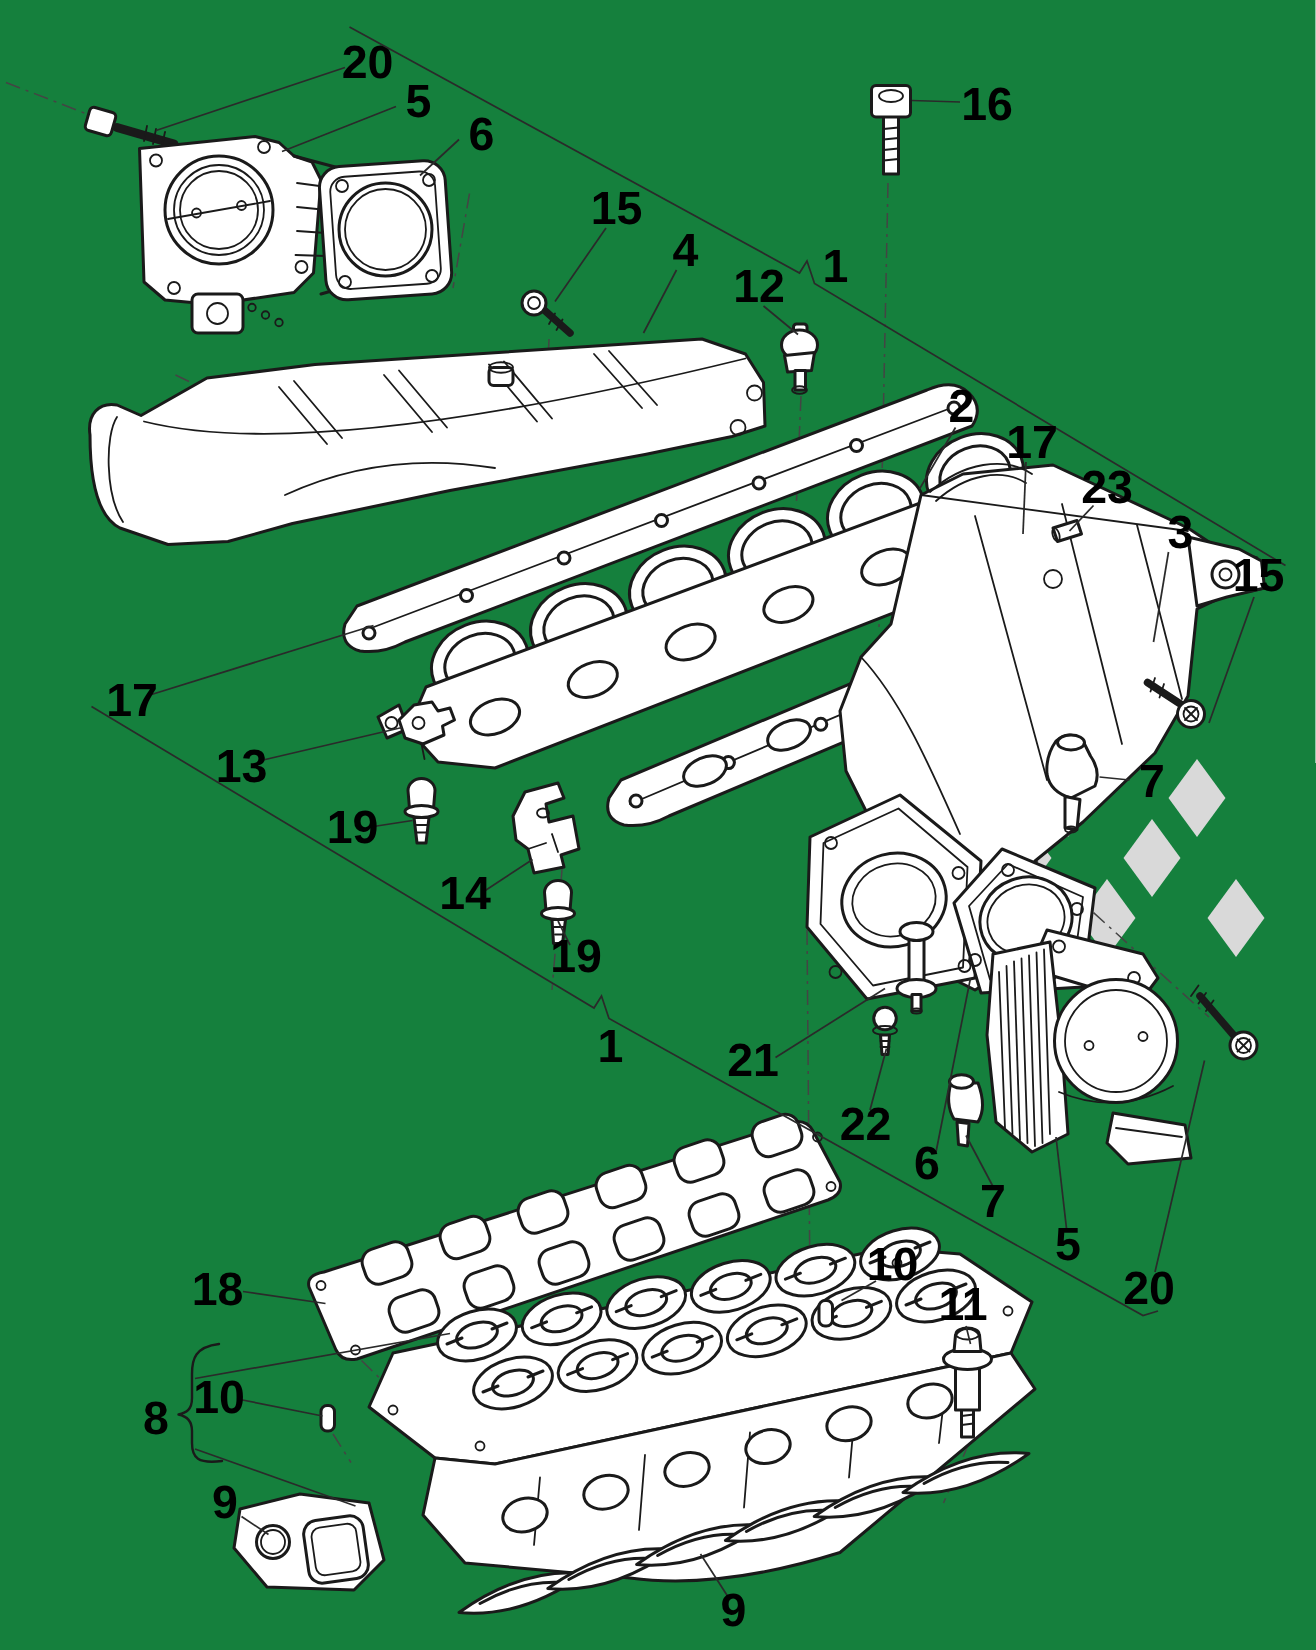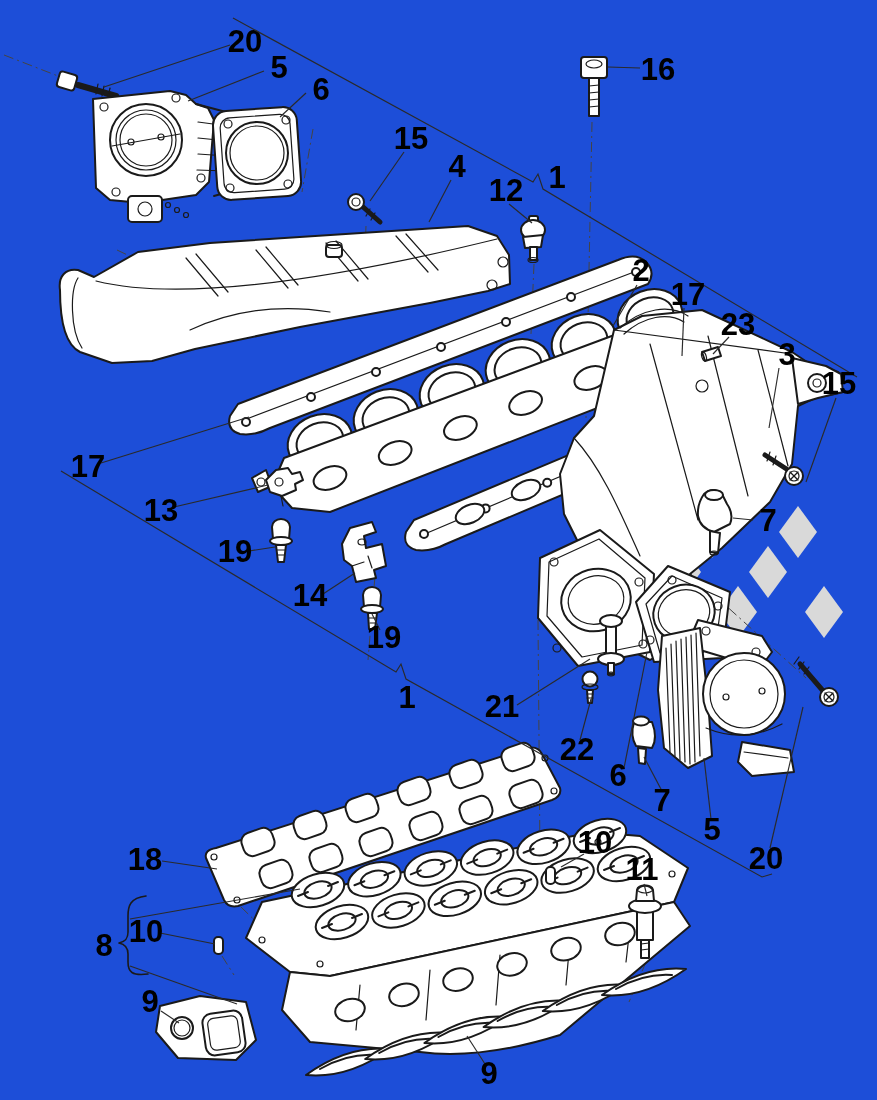--- a/index.html
+++ b/index.html
@@ -1,16 +1,16 @@
 <!DOCTYPE html>
 <html><head>
 <meta charset="utf-8">
 <style>
   html,body{margin:0;padding:0;background:#fff;}
-  #stage{position:relative;width:877px;height:1100px;background:#1d4ed8;overflow:hidden;
+  #stage{position:relative;width:877px;height:1100px;background:#15803d;overflow:hidden;
          font-family:"Liberation Sans",sans-serif;}
   #stage svg{position:absolute;left:0;top:0;}
   
   .art path,.art ellipse,.art circle,.art rect,.art polygon{fill:#ffffff;stroke:#1a1a1a;stroke-width:2;stroke-linejoin:round;stroke-linecap:round;}
   .art line,.art polyline{fill:none;stroke:#1a1a1a;stroke-width:2;stroke-linecap:round;}
   .art .det{fill:none;stroke:#1a1a1a;stroke-width:1.2;}
   .art .nofill{fill:none;}
   .leader{fill:none;stroke:#2a2a2a;stroke-width:1.15;}
   .phantom{fill:none;stroke:#444;stroke-width:1;stroke-dasharray:10 4 2 4;}
   .callout{font:700 31px "Liberation Sans",sans-serif;fill:#000;text-anchor:middle;}

